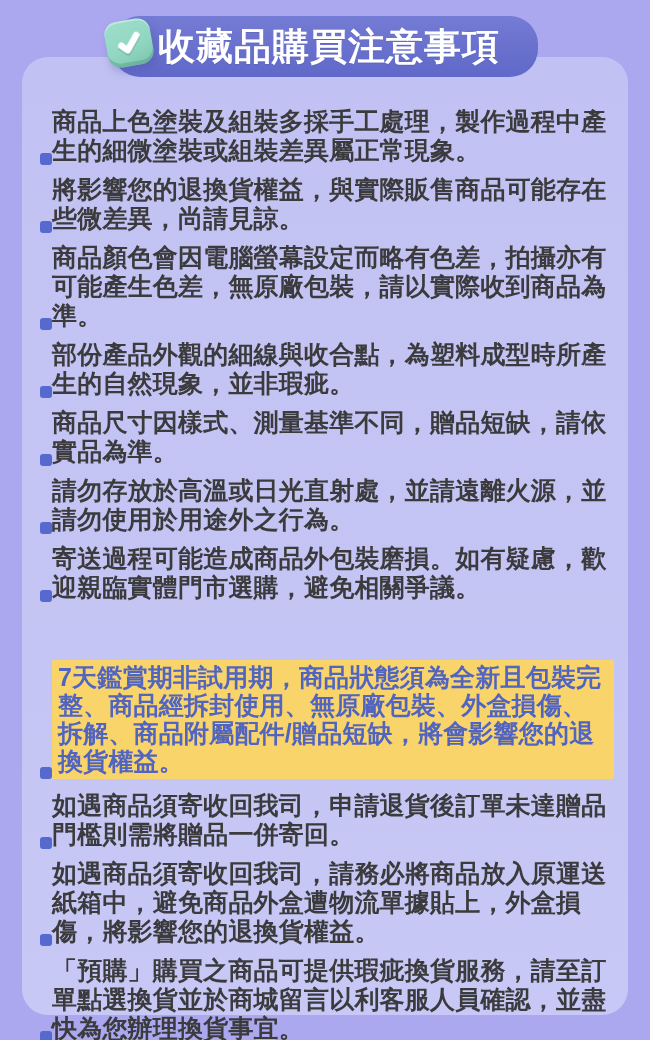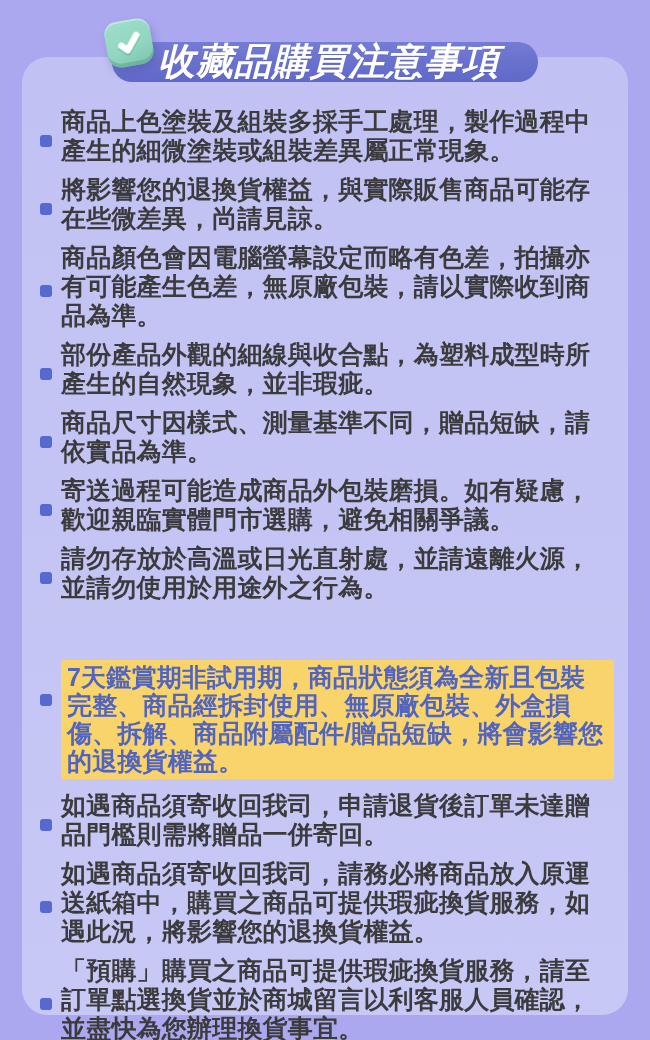--- a/index.html
+++ b/index.html
@@ -16,30 +16,29 @@
     position:absolute;
     left:22px; top:57px;
     width:606px; height:958px;
     background:linear-gradient(180deg,var(--card_bg,#C1C1F3),#C8C8F6);
     border-radius:26px;
   }
 
   
   .pill {
     position:absolute;
-    left:50%; top:42px;
+    left:50%; top:16px;
     transform:translateX(-50%);
-    height:40px;
+    height:61px;
     padding:0 38px 0 46px;
     background:linear-gradient(180deg,#747CD5 0%,var(--pill,#6A72CE) 45%,#6069C9 100%);
     border-radius:28px;
     display:flex; align-items:center; justify-content:center;
     z-index:2;
     white-space:nowrap;
-    font-style:italic;
   }
   .pill-title {
     color:#FFFFFF;
     font-size:37px;
     font-weight:800;
     letter-spacing:1px;
     text-shadow:0 1px 0 rgba(0,0,0,0.08);
   }
 
   
@@ -57,22 +56,21 @@
   .badge svg { display:block; filter:drop-shadow(0 2px 0 rgba(90,165,140,0.55)); }
 
   
   .list {
     position:absolute;
     left:0; right:0; top:50px;
     padding:0 14px 0 18px;
   }
   .item {
     display:flex;
-    align-items:center;
-    gap:9px;
+    align-items:flex-end;
     margin-bottom:10px;
   }
   .bullet {
     flex:none;
     width:12px; height:12px;
     margin-top:9px;
     border-radius:3px;
     background:var(--bullet,#5669CE);
   }
   .txt {
@@ -130,41 +128,41 @@
     <span class="txt">部份產品外觀的細線與收合點，為塑料成型時所產生的自然現象，並非瑕疵。</span>
   </div>
 
   <div class="item">
     <span class="bullet"></span>
     <span class="txt">商品尺寸因樣式、測量基準不同，贈品短缺，請依實品為準。</span>
   </div>
 
   <div class="item">
     <span class="bullet"></span>
-    <span class="txt">寄送過程可能造成商品外包裝磨損。如有疑慮，歡迎親臨實體門市選購，避免相關爭議。</span>
+    <span class="txt">請勿存放於高溫或日光直射處，並請遠離火源，並請勿使用於用途外之行為。</span>
   </div>
 
   <div class="item">
     <span class="bullet"></span>
-    <span class="txt">請勿存放於高溫或日光直射處，並請遠離火源，並請勿使用於用途外之行為。</span>
+    <span class="txt">寄送過程可能造成商品外包裝磨損。如有疑慮，歡迎親臨實體門市選購，避免相關爭議。</span>
   </div>
 
   <div class="item highlight">
     <span class="bullet"></span>
     <span class="txt">7天鑑賞期非試用期，商品狀態須為全新且包裝完整、商品經拆封使用、無原廠包裝、外盒損傷、拆解、商品附屬配件/贈品短缺，將會影響您的退換貨權益。</span>
   </div>
 
   <div class="item">
     <span class="bullet"></span>
     <span class="txt">如遇商品須寄收回我司，申請退貨後訂單未達贈品門檻則需將贈品一併寄回。</span>
   </div>
 
   <div class="item">
     <span class="bullet"></span>
-    <span class="txt">如遇商品須寄收回我司，請務必將商品放入原運送紙箱中，購買之商品可提供瑕疵換貨服務，如遇此況，將影響您的退換貨權益。</span>
+    <span class="txt">如遇商品須寄收回我司，請務必將商品放入原運送紙箱中，避免商品外盒遭物流單據貼上，外盒損傷，將影響您的退換貨權益。</span>
   </div>
 
   <div class="item">
     <span class="bullet"></span>
     <span class="txt">「預購」購買之商品可提供瑕疵換貨服務，請至訂單點選換貨並於商城留言以利客服人員確認，並盡快為您辦理換貨事宜。</span>
   </div>
 </div>
   </div>
 
 </div>

